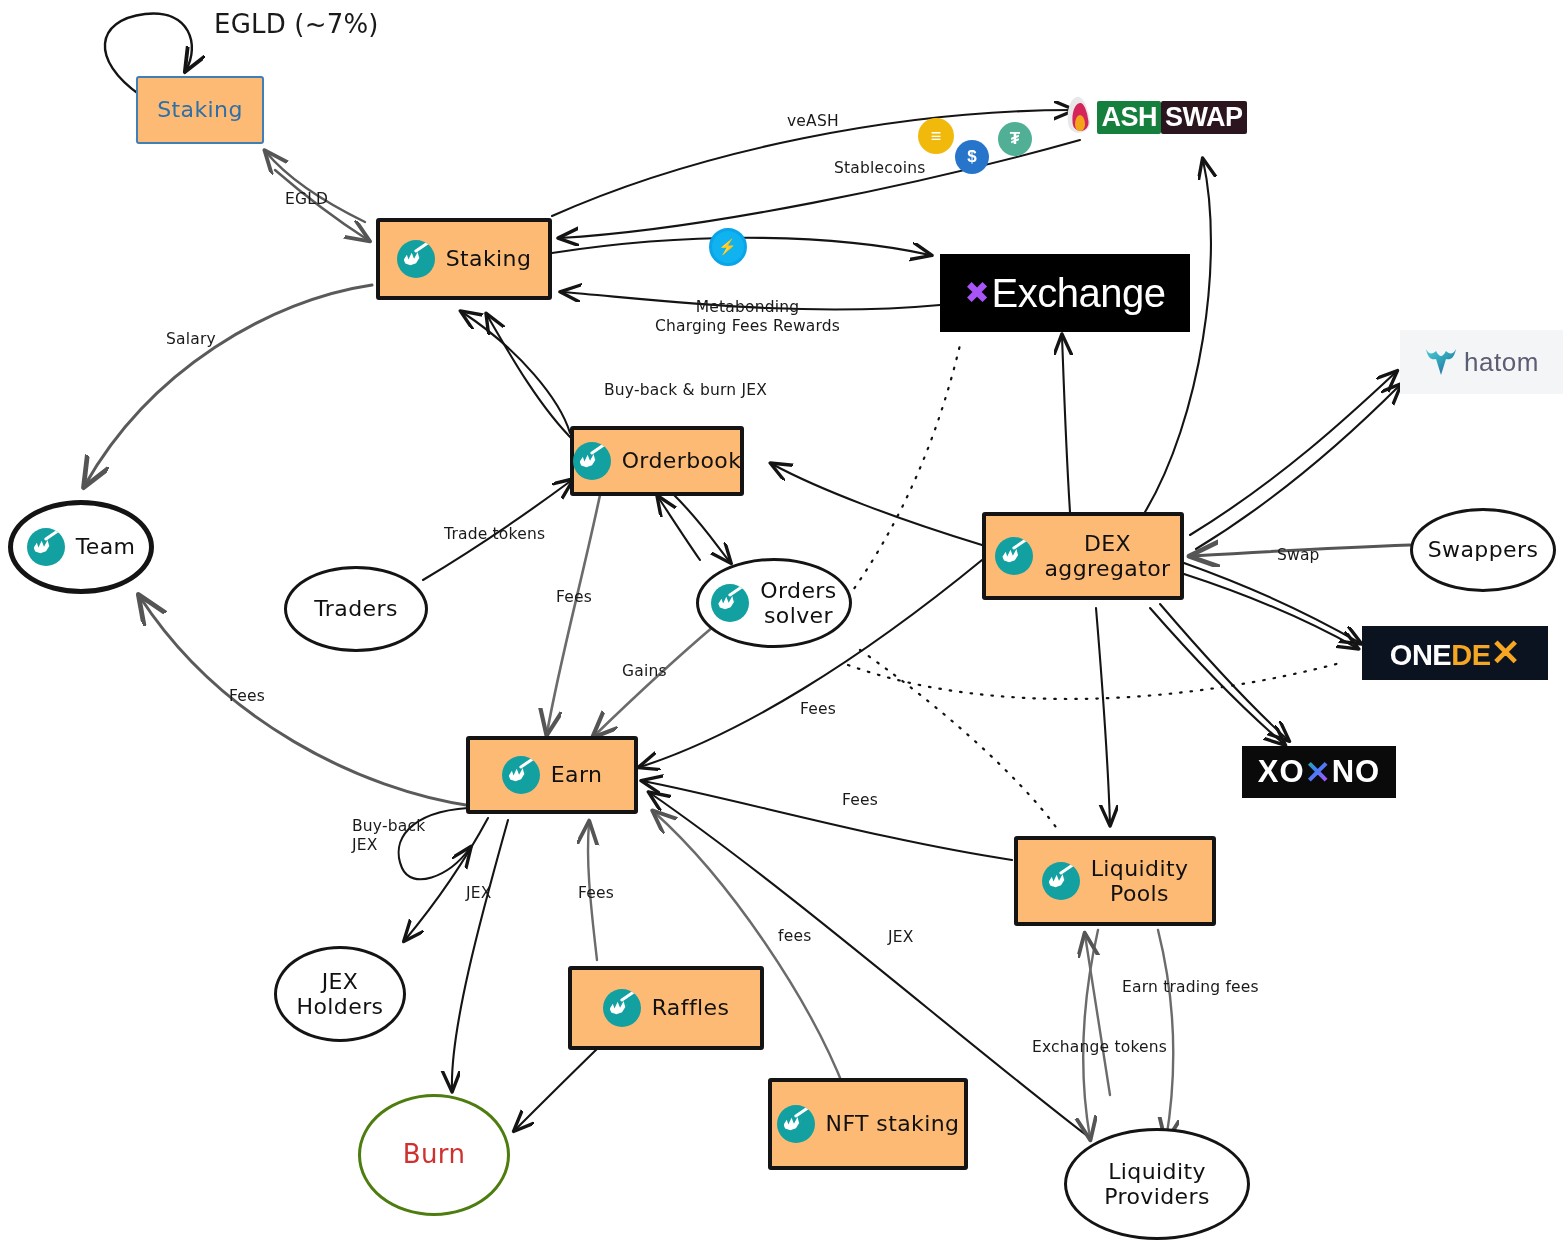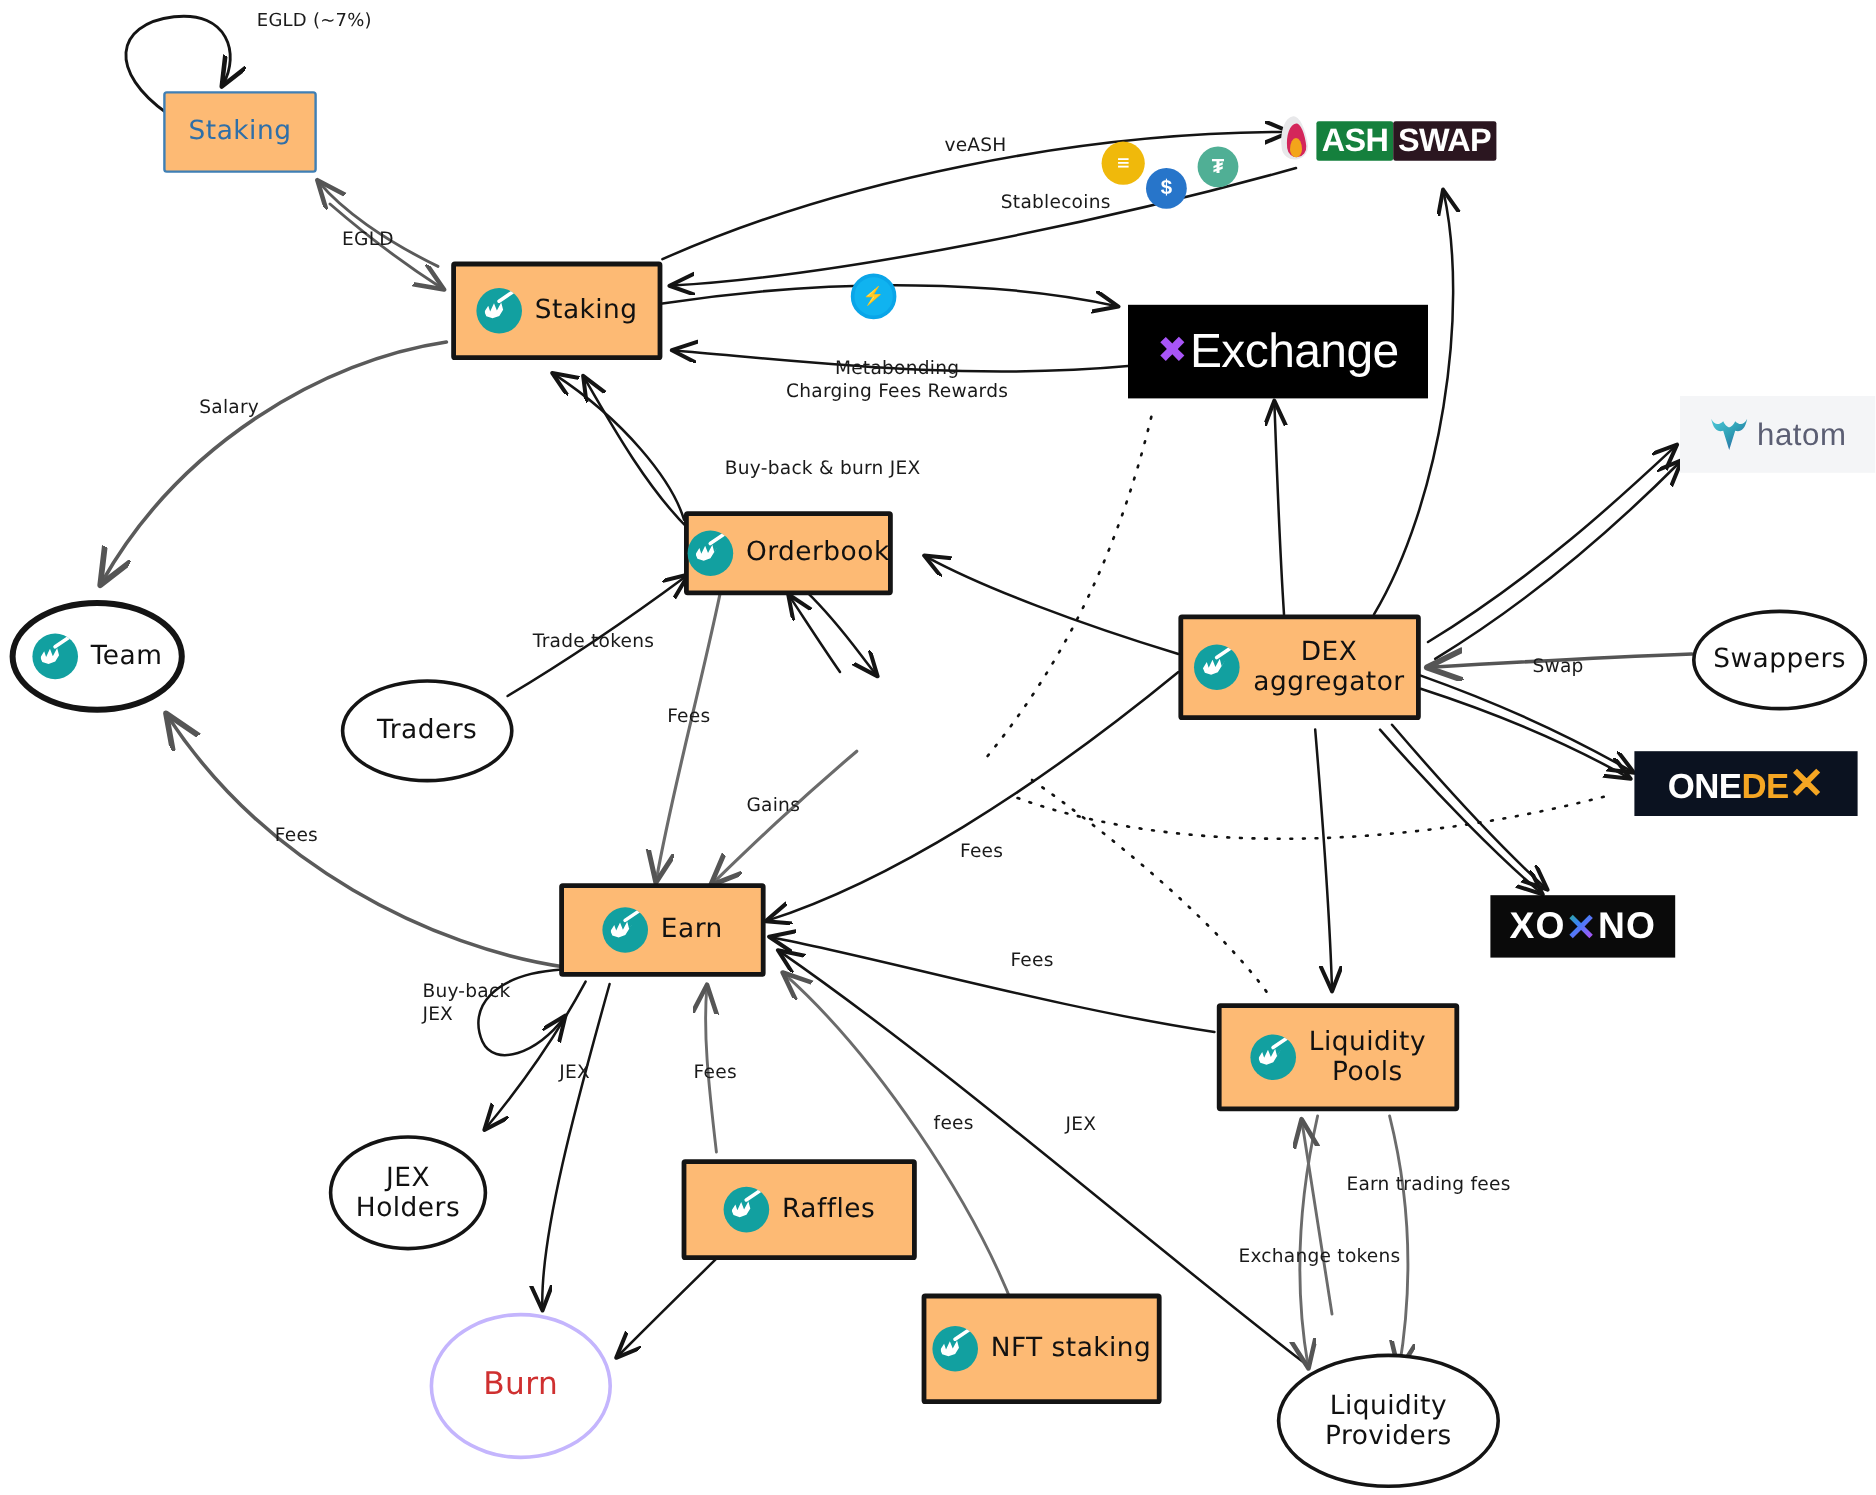--- a/index.html
+++ b/index.html
@@ -7,38 +7,38 @@
   #stage{position:relative;width:1563px;height:1246px;background:#fff;overflow:hidden;}
   svg#wires{position:absolute;left:0;top:0;width:1563px;height:1246px;}
 
   
   .node{position:absolute;box-sizing:border-box;display:flex;align-items:center;justify-content:center;}
   .node .lbl{font-family:"DejaVu Sans", sans-serif;font-size:22px;color:#111;line-height:1.15;text-align:center;white-space:pre-line;letter-spacing:.4px;}
   .node.rect{border:4px solid #141414;border-radius:3px;background:#fdba74;}
   .node.rect.thin{border:2px solid #3f7fb5;}
   .node.ell{border:3px solid #141414;border-radius:50%;background:#fff;}
   .node.ell.thick{border-width:5px;}
-  .node.ell.burn{border:3px solid #c4b5fd;}
+  .node.ell.burn{border:3px solid #4d7c0f;}
   .node.ell.burn .lbl{color:#cf3030;font-size:26px;}
   .node.rect.thin .lbl{color:#2f6fa8;}
 
   .inner{display:flex;align-items:center;gap:11px;}
 
   
   .jex{width:38px;height:38px;border-radius:50%;background:#12a0a0;position:relative;flex:none;overflow:hidden;}
   .jex::before{content:"";position:absolute;left:7px;top:11px;width:20px;height:17px;
     background:#fff;
     clip-path:polygon(0% 52%,16% 22%,24% 50%,40% 10%,52% 46%,70% 6%,78% 42%,100% 0%,62% 72%,34% 84%,8% 74%);}
   .jex::after{content:"";position:absolute;right:3px;top:5px;width:19px;height:3px;background:#fff;
     transform:rotate(-34deg);border-radius:2px;}
 
   
   .elab{position:absolute;font-family:"DejaVu Sans", sans-serif;font-size:15.5px;color:#1a1a1a;
     white-space:pre-line;line-height:1.25;letter-spacing:.2px;}
-  .elab.big{font-size:15px;}
+  .elab.big{font-size:26px;}
 
   
   .logo{position:absolute;display:flex;align-items:center;justify-content:center;box-sizing:border-box;}
 
   .logo-xexchange{background:#000;}
   .xex{display:flex;align-items:center;gap:2px;}
   .xex .x{color:#a855f7;font-size:30px;font-weight:700;line-height:1;}
   .xex .t{color:#fff;font-size:40px;font-weight:400;letter-spacing:-.5px;font-family:"Liberation Sans", sans-serif;}
 
   .logo-ashswap{background:transparent;}
@@ -197,20 +197,27 @@
     <span class="inner">
       <span class="jex"></span>
       <span class="lbl">Orderbook</span>
     </span>
   </div>
 
   <div class="node ell" style="left:284px;top:566px;width:144px;height:86px;justify-content:center;">
     <span class="lbl">Traders</span>
   </div>
 
+  <div class="node ell" style="left:696px;top:558px;width:156px;height:90px;">
+    <span class="inner">
+      <span class="jex"></span>
+      <span class="lbl">Orders
+solver</span>
+    </span>
+  </div>
 
   <div class="node rect" style="left:466px;top:736px;width:172px;height:78px;">
     <span class="inner">
       <span class="jex"></span>
       <span class="lbl">Earn</span>
     </span>
   </div>
 
   <div class="node ell" style="left:274px;top:946px;width:132px;height:96px;">
     <span class="lbl">JEX

